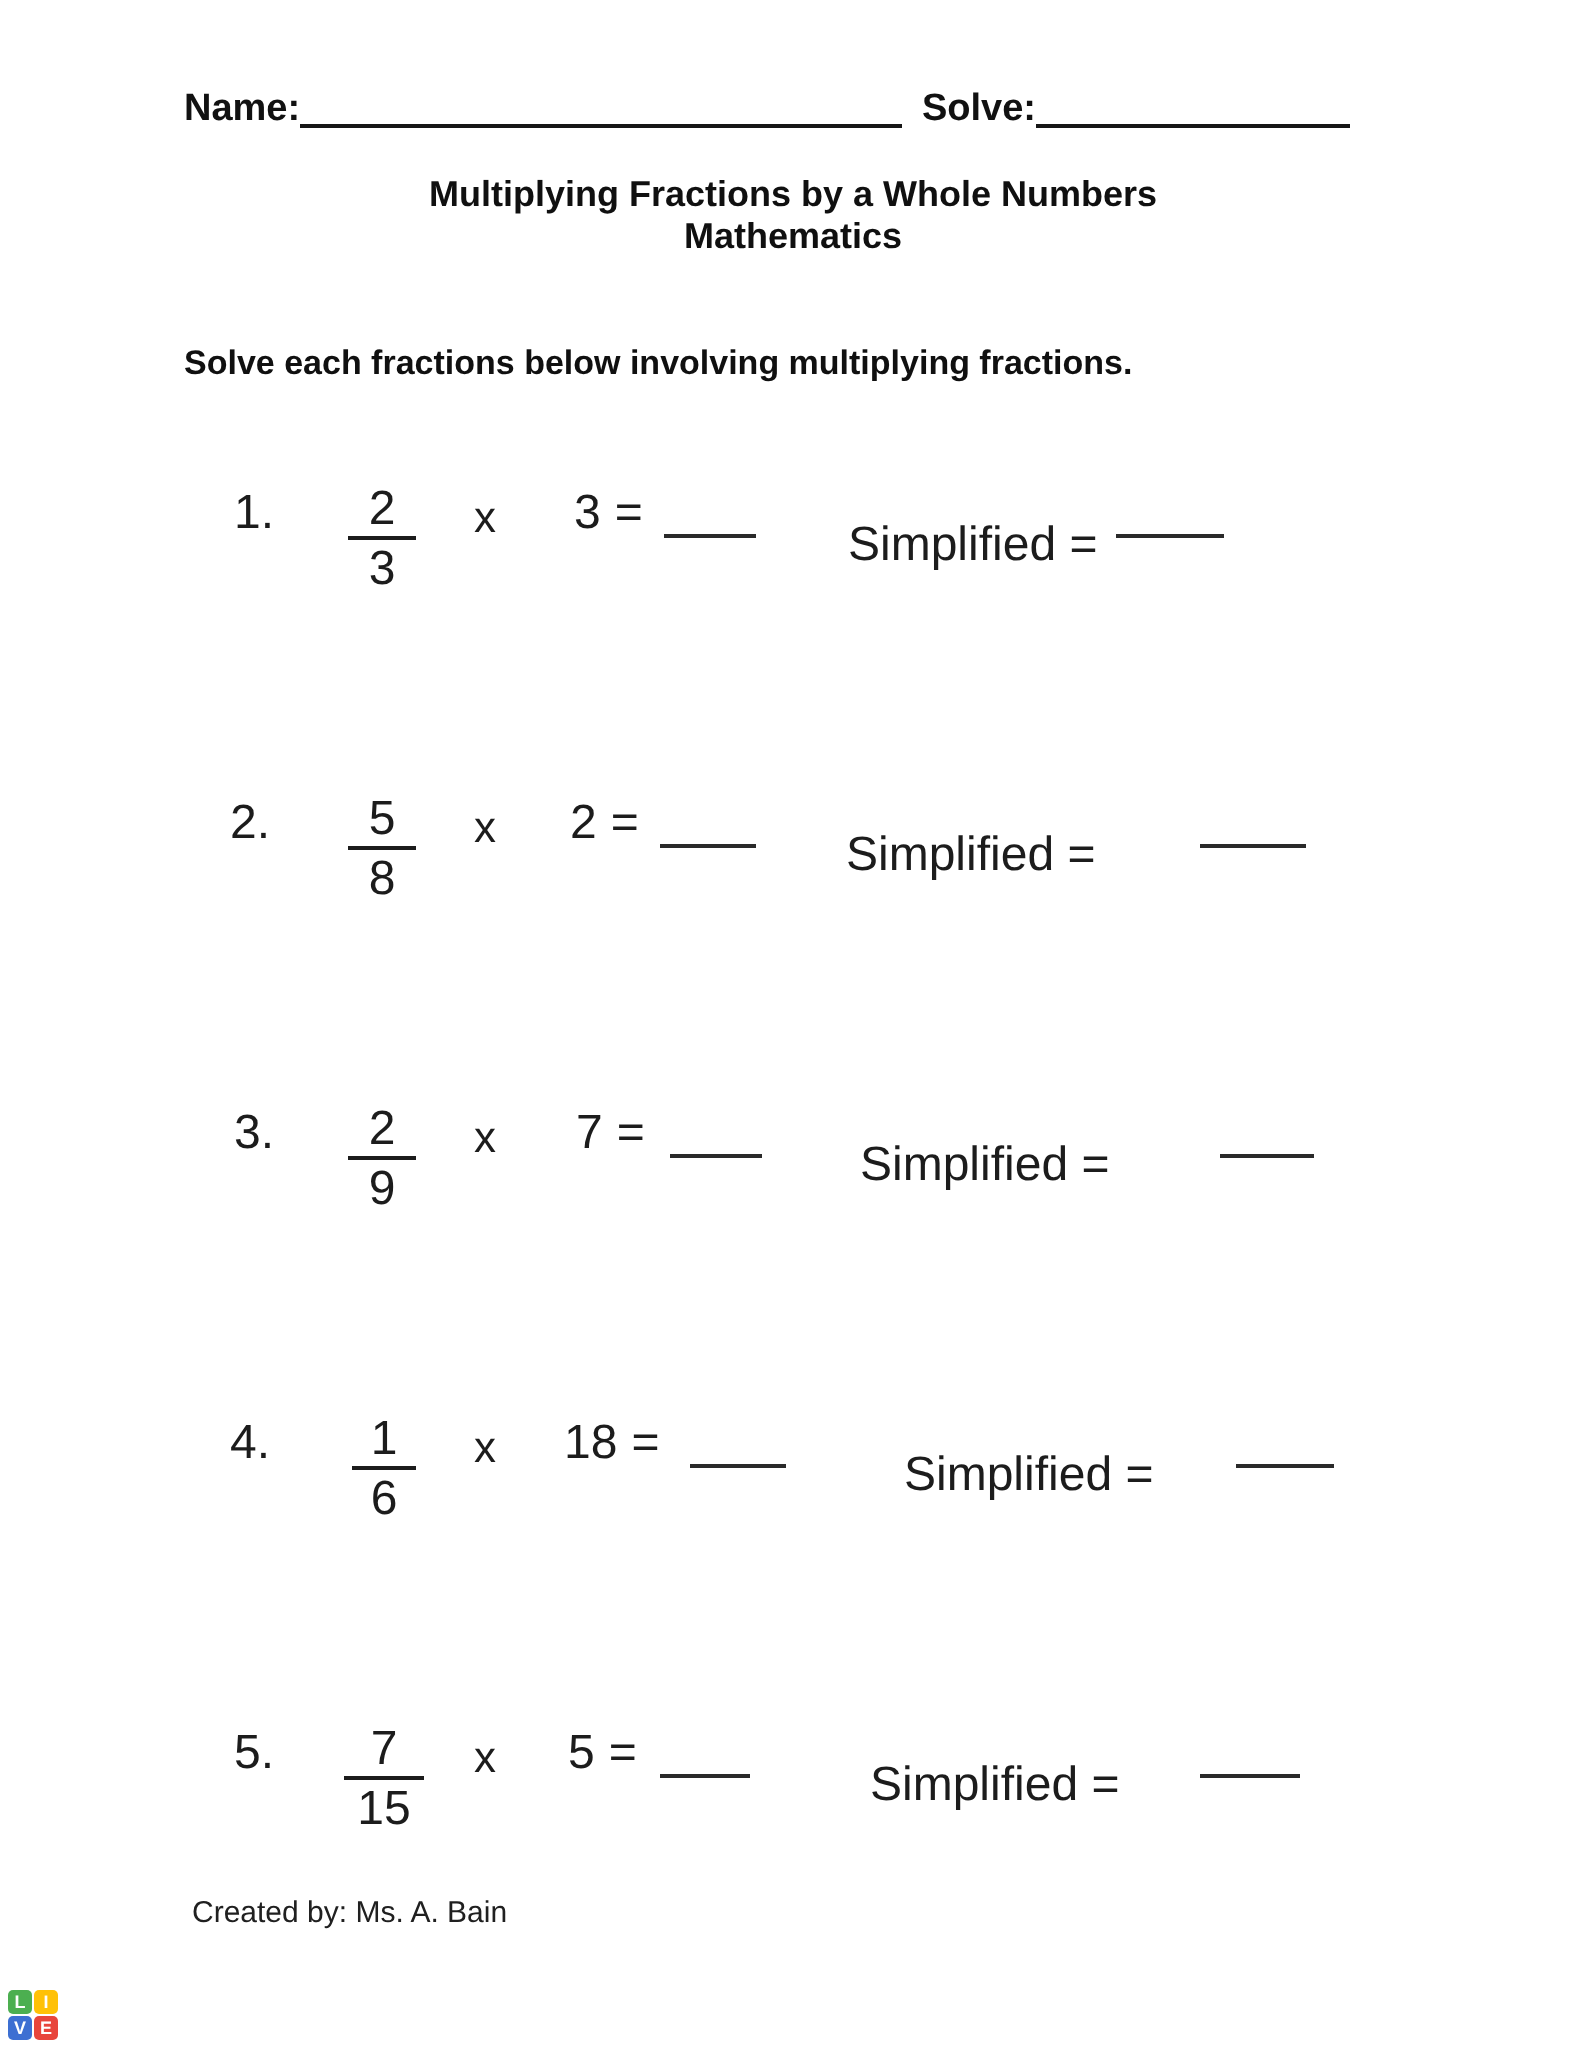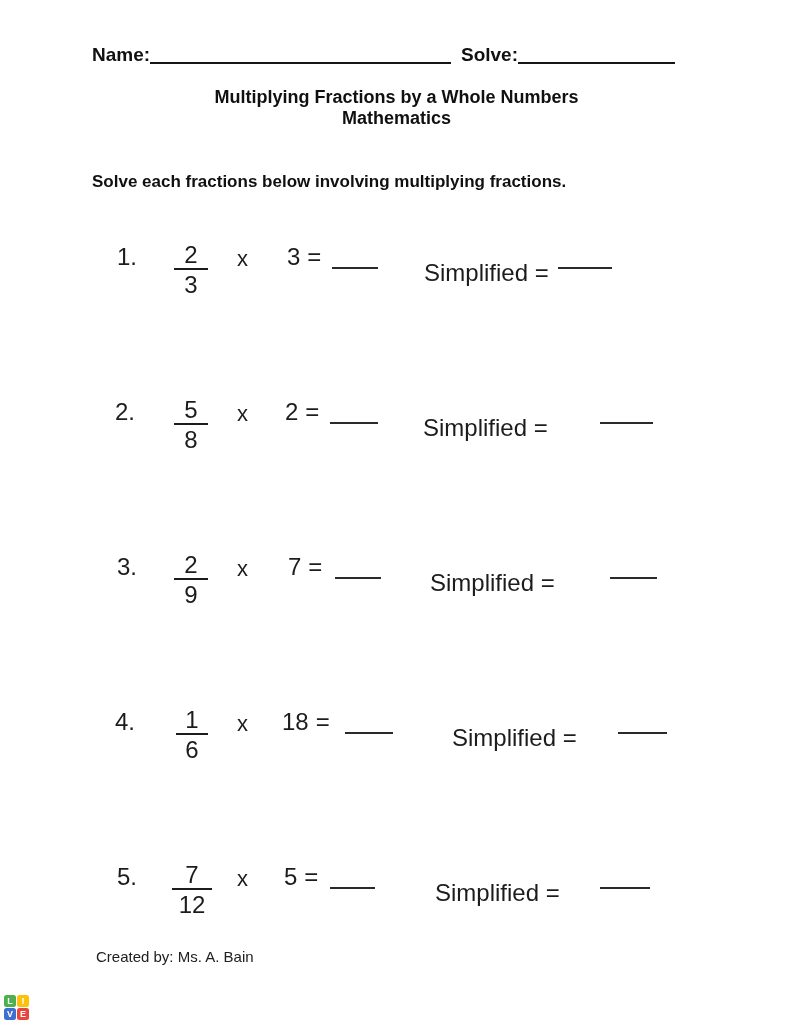--- a/index.html
+++ b/index.html
@@ -142,21 +142,21 @@
     <span class="eq"><span class="mnum">18</span><span>=</span></span>
     <span class="blank blank1"></span>
     <span class="simp">Simplified =</span>
     <span class="blank blank2"></span>
   </div>
 
   <div class="problem" id="p5">
     <span class="pnum">5.</span>
     <span class="frac">
       <span class="numer">7</span>
-      <span class="denom">12</span>
+      <span class="denom">15</span>
     </span>
     <span class="op">x</span>
     <span class="eq"><span class="mnum">5</span><span>=</span></span>
     <span class="blank blank1"></span>
     <span class="simp">Simplified =</span>
     <span class="blank blank2"></span>
   </div>
 
   <div class="created">Created by: Ms. A. Bain</div>
 

